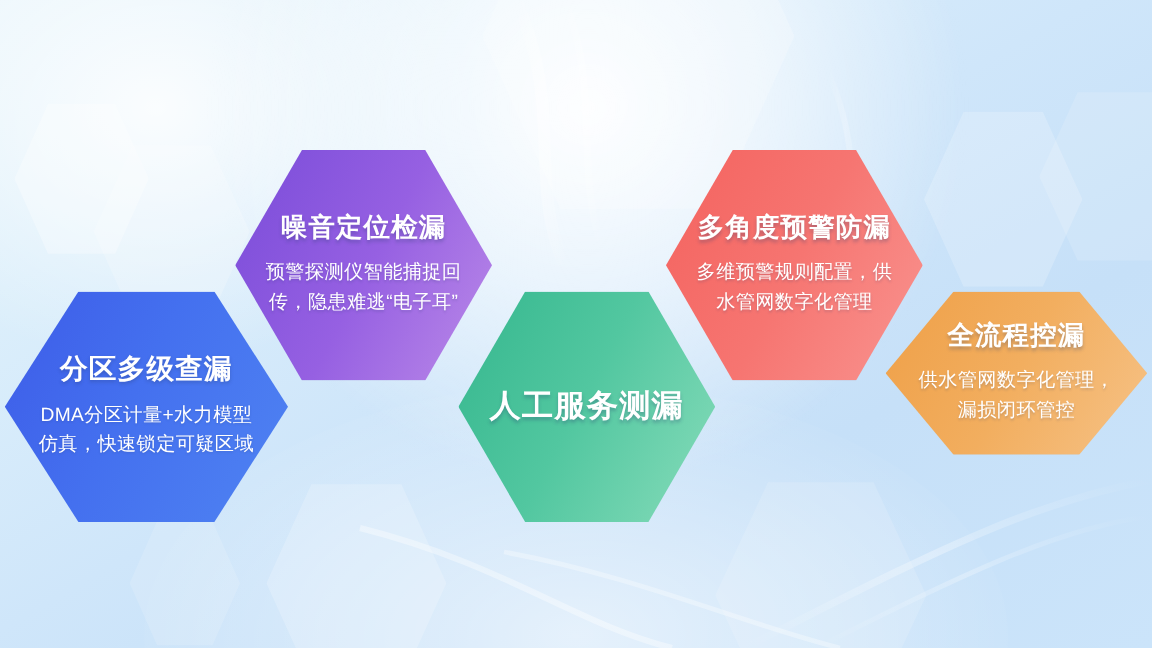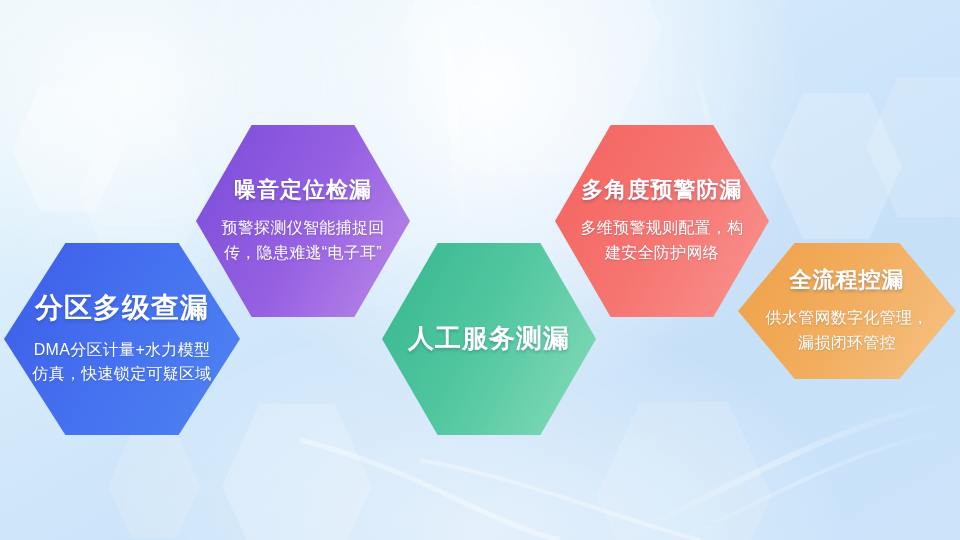--- a/index.html
+++ b/index.html
@@ -106,21 +106,21 @@
                 background: linear-gradient(118deg, #3d5ce8 0%, #4470ef 45%, #4f83f2 100%); }
   #hex-purple { left: 196px; top: 125px; width: 214px; height: 192px;
                 background: linear-gradient(118deg, #7a4cd9 0%, #9660e2 52%, #bb8ae8 100%); }
   #hex-green  { left: 382px; top: 243px; width: 214px; height: 192px;
                 background: linear-gradient(118deg, #35b78e 0%, #52c7a0 48%, #87dcba 100%); }
   #hex-red    { left: 555px; top: 125px; width: 214px; height: 192px;
                 background: linear-gradient(118deg, #f4635f 0%, #f67571 50%, #f99490 100%); }
   #hex-orange { left: 738px; top: 243px; width: 218px; height: 136px;
                 background: linear-gradient(118deg, #efa048 0%, #f2ae5f 50%, #f6c286 100%); }
 
-  #hex-blue   .hex-title { font-size: 28px; }
+  #hex-blue   .hex-title { font-size: 23px; }
   #hex-purple .hex-title { font-size: 22px; }
   #hex-green  .hex-title { font-size: 26px; }
   #hex-red    .hex-title { font-size: 22px; }
   #hex-orange .hex-title { font-size: 22px; }
 
   #hex-blue   .hex-inner { width: 78%; }
   #hex-purple .hex-inner { width: 80%; }
   #hex-green  .hex-inner { width: 80%; }
   #hex-red    .hex-inner { width: 80%; }
   #hex-orange .hex-inner { width: 82%; }
@@ -184,21 +184,21 @@
 
   <div class="hex-card" id="hex-green">
     <div class="hex-inner">
       <div class="hex-title">人工服务测漏</div>
     </div>
   </div>
 
   <div class="hex-card" id="hex-red">
     <div class="hex-inner">
       <div class="hex-title">多角度预警防漏</div>
-      <div class="hex-desc">多维预警规则配置，构建安全防护网络</div>
+      <div class="hex-desc">多维预警规则配置，供水管网数字化管理</div>
     </div>
   </div>
 
   <div class="hex-card" id="hex-orange">
     <div class="hex-inner">
       <div class="hex-title">全流程控漏</div>
       <div class="hex-desc">供水管网数字化管理，漏损闭环管控</div>
     </div>
   </div>
 

